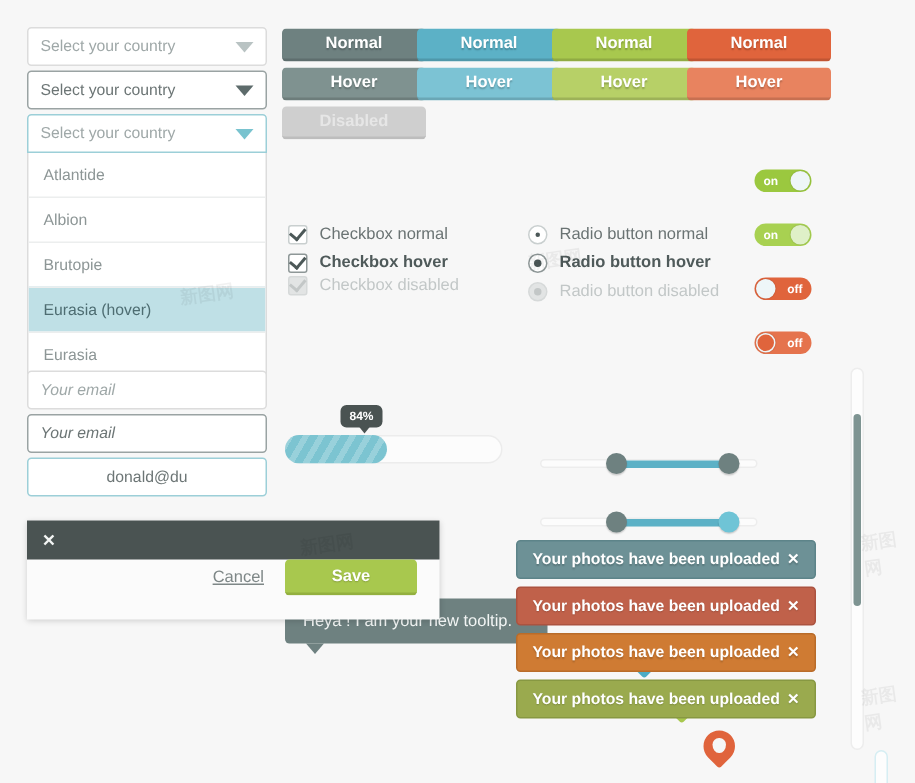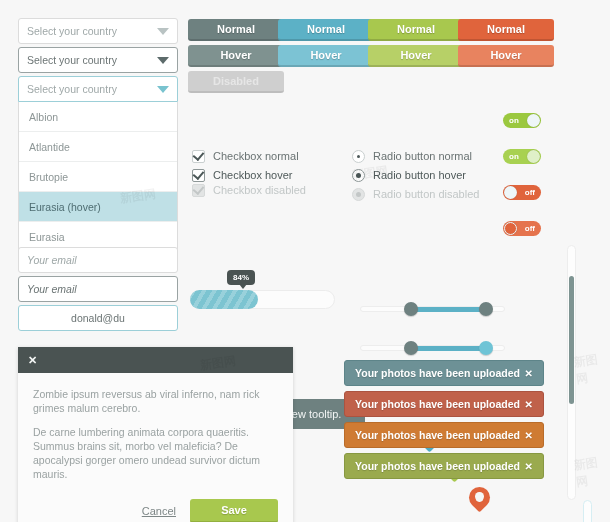--- a/index.html
+++ b/index.html
@@ -81,21 +81,21 @@
     box-sizing:border-box;width:13px;height:13px;background:#fff;
     border:1px solid #c9cfcf;border-radius:50%;margin-right:8px;
     position:relative;flex:none;
   }
   .rd.hover{border-color:#8e9797;}
   .rd.dis{background:#e2e4e4;border-color:#d6d9d9;}
   .rd .dot{position:absolute;left:4px;top:4px;width:3px;height:3px;border-radius:50%;background:#4c5858;}
   .rd.hover .dot{width:5px;height:5px;left:3px;top:3px;}
   .rd.dis .dot{background:#c3c7c7;width:5px;height:5px;left:3px;top:3px;}
   .txt{font-size:11px;color:#6a7373;}
-  .txt.b{font-weight:normal;color:#4f5a5a;}
+  .txt.b{font-weight:bold;color:#4f5a5a;}
   .txt.d{color:#c2c7c7;}
 
   
   .tog{
     box-sizing:border-box;width:38px;height:15px;border-radius:8px;position:relative;
     display:flex;align-items:center;color:#fff;font-size:8px;font-weight:bold;
   }
   .tog.on{background:#9bc83f;padding-left:6px;}
   .tog.on.h{background:#a8d151;}
   .tog.off{background:#e0643c;justify-content:flex-end;padding-right:6px;}
@@ -228,22 +228,22 @@
   <span class="lbl">Select your country</span>
   <span class="caret"></span>
 </div>
 
 <div class="abs field focus" style="left:18px;top:76px;border-radius:3px 3px 0 0;">
   <span class="lbl">Select your country</span>
   <span class="caret"></span>
 </div>
 
 <div class="abs dd-list" style="left:18px;top:102px;">
+  <div class="dd-item">Atlantide</div>
   <div class="dd-item">Albion</div>
-  <div class="dd-item">Atlantide</div>
   <div class="dd-item">Brutopie</div>
   <div class="dd-item sel">Eurasia (hover)</div>
   <div class="dd-item">Eurasia</div>
 </div>
 
 <div class="abs field email" style="left:18px;top:247px;">
   <span class="lbl">Your email</span>
 </div>
 <div class="abs field email hover" style="left:18px;top:276px;">
   <span class="lbl">Your email</span>
@@ -351,24 +351,20 @@
 </div>
 <div class="abs pin red" style="left:469px;top:286px;">
   <span class="body"></span>
   <span class="hole"></span>
 </div>
 
 <div class="abs popup" style="left:18px;top:347px;">
   <div class="popup-bar">
     <span class="x">✕</span>
   </div>
-  <div class="popup-body">
-    <p>Zombie ipsum reversus ab viral inferno, nam rick grimes malum cerebro.</p>
-    <p>De carne lumbering animata corpora quaeritis. Summus brains sit, morbo vel maleficia? De apocalypsi gorger omero undead survivor dictum mauris.</p>
-  </div>
   <div class="popup-foot">
     <span class="cancel">Cancel</span>
     <span class="save">Save</span>
   </div>
 </div>
 
 <div class="abs nb n1" style="left:344px;top:360px;">
   <span class="m">Your photos have been uploaded</span>
   <span class="x">✕</span>
 </div>

